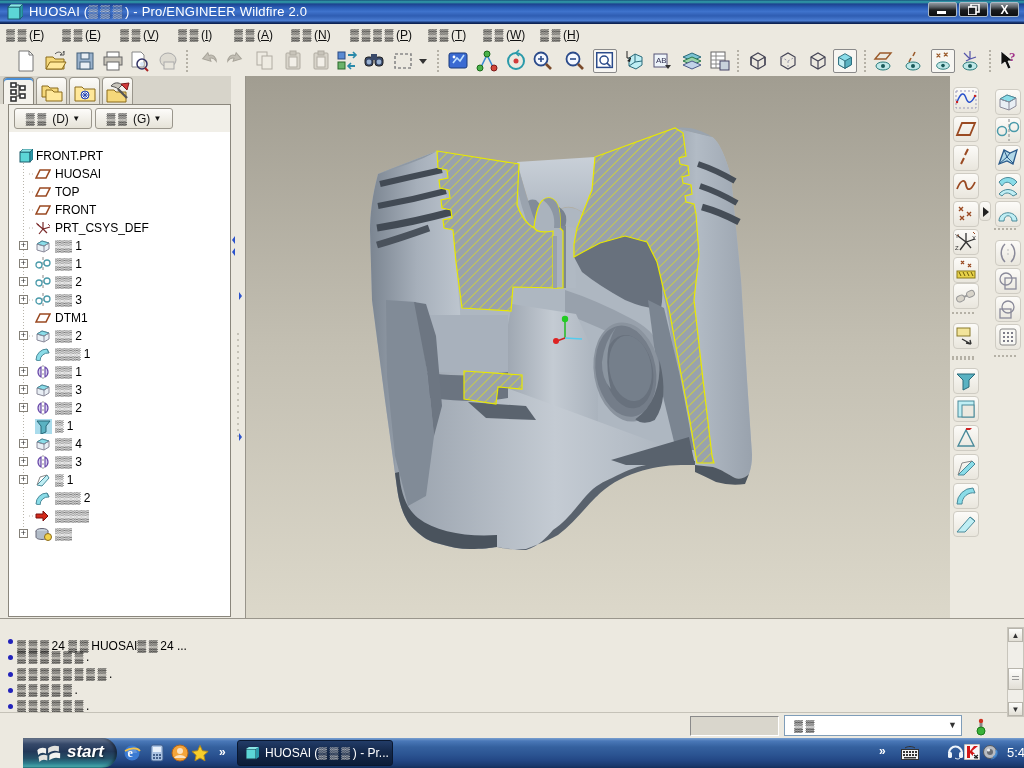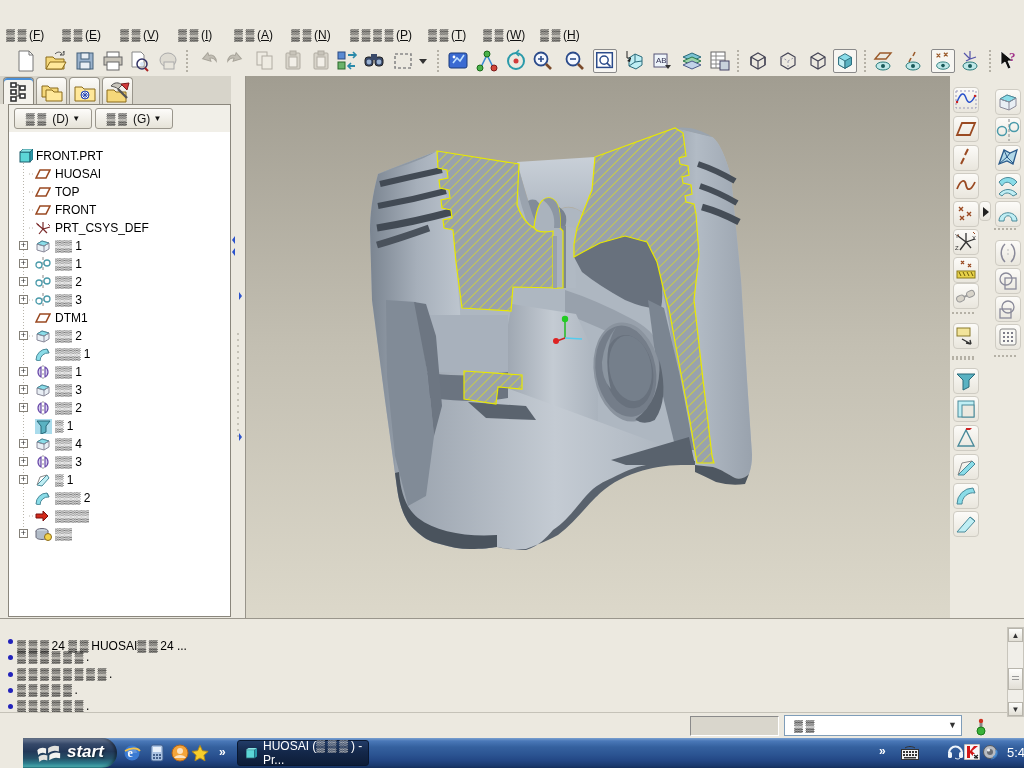--- a/index.html
+++ b/index.html
@@ -62,27 +62,49 @@
  border:1px solid #7f9db9;font-size:12px;color:#000;}
 
 #taskbar{left:0;top:738px;width:1024px;height:30px;
  background:linear-gradient(180deg,#7aa0d0 0%,#4a78b8 10%,#35619f 30%,#2b5492 55%,#234785 75%,#1a3a6e 92%,#142f5c 100%);margin-left:23px;}
 #startbtn{position:absolute;left:0;top:0;width:94px;height:30px;border-radius:0 15px 15px 0;
  background:linear-gradient(180deg,#72819a 0%,#36496a 20%,#223858 45%,#255068 68%,#2e7f8e 85%,#46a8ac 95%,#2b8490 100%);
  box-shadow:inset -2px 0 3px rgba(0,0,0,.4);}
 #starttext{position:absolute;left:44px;top:4px;color:#fff;font-size:17px;font-style:italic;font-weight:bold;
  font-family:"Liberation Sans",sans-serif;text-shadow:1px 1px 2px rgba(0,0,0,.5);}
 .qli{position:absolute;top:6px;width:18px;height:18px;}
-#taskbtn{position:absolute;left:214px;top:2px;width:132px;height:26px;border-radius:3px;
+#taskbtn{position:absolute;left:214px;top:2px;width:156px;height:26px;border-radius:3px;
  background:linear-gradient(180deg,#223c68 0%,#14284a 45%,#0d1d38 100%);border:1px solid #0a1830;
  color:#fff;font-size:12px;display:flex;align-items:center;}
 .cjk{letter-spacing:3px;text-shadow:0.4px 0 0 #333;}
 </style></head>
 <body>
 <div id="root">
+  <div class="abs" id="titlebar">
+    <svg class="abs" id="titleicon" width="16" height="16" viewBox="0 0 16 16">
+      <rect x="1" y="3" width="12" height="12" fill="#5cd6d6" stroke="#1a5a6a"></rect>
+      <path d="M1 3 L4 0 L16 0 L13 3 Z" fill="#8ae6e6" stroke="#1a5a6a" stroke-width="0.8"></path>
+      <path d="M13 3 L16 0 L16 12 L13 15 Z" fill="#2a9aaa" stroke="#1a5a6a" stroke-width="0.8"></path>
+    </svg>
+    <div class="abs" id="titletext">HUOSAI (<span class="cjk">▒▒▒</span>) - Pro/ENGINEER Wildfire 2.0</div>
+    <div class="abs" id="winbtns">
+      <div class="winbtn">
+          <svg width="11" height="9">
+            <rect x="0" y="6" width="9" height="3" fill="#fff"></rect>
+          </svg>
+        </div>
+      <div class="winbtn">
+          <svg width="12" height="11">
+            <rect x="3" y="0" width="8" height="8" fill="none" stroke="#fff" stroke-width="1.6"></rect>
+            <rect x="0" y="3" width="8" height="8" fill="#1a1d20" stroke="#fff" stroke-width="1.6"></rect>
+          </svg>
+        </div>
+      <div class="winbtn" style="font-weight:bold;font-size:12px">X</div>
+    </div>
+  </div>
   <div class="abs" id="menubar">
     <span class="mi" style="left:6px"><span class="cjk">▒▒</span>(<u>F</u>)</span>
     <span class="mi" style="left:62px"><span class="cjk">▒▒</span>(<u>E</u>)</span>
     <span class="mi" style="left:120px"><span class="cjk">▒▒</span>(<u>V</u>)</span>
     <span class="mi" style="left:178px"><span class="cjk">▒▒</span>(<u>I</u>)</span>
     <span class="mi" style="left:234px"><span class="cjk">▒▒</span>(<u>A</u>)</span>
     <span class="mi" style="left:291px"><span class="cjk">▒▒</span>(<u>N</u>)</span>
     <span class="mi" style="left:350px"><span class="cjk">▒▒▒▒</span>(<u>P</u>)</span>
     <span class="mi" style="left:428px"><span class="cjk">▒▒</span>(<u>T</u>)</span>
     <span class="mi" style="left:483px"><span class="cjk">▒▒</span>(<u>W</u>)</span>

